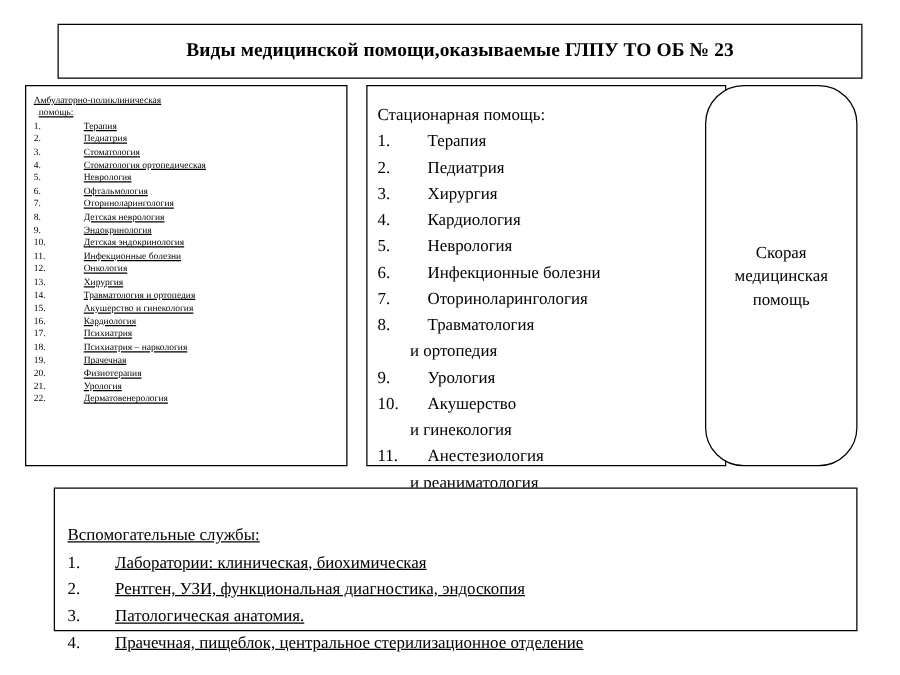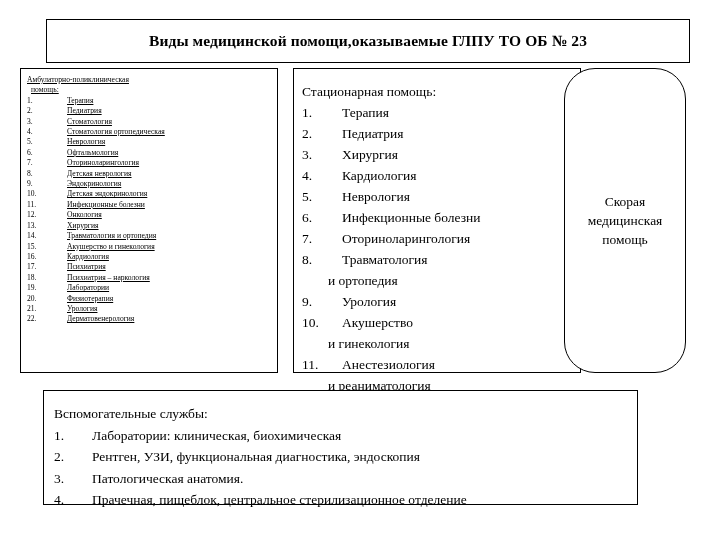--- a/index.html
+++ b/index.html
@@ -65,23 +65,24 @@
     width: 122px;
     height: 305px;
     display: flex;
     align-items: center;
     justify-content: center;
     border-radius: 31px;
   }
   #aux-box {
     left: 43px;
     top: 390px;
-    width: 595px;
+    width: 643px;
     height: 115px;
-    padding: 12px 6px 6px 10px;
+    padding: 26px 6px 6px 10px;
+    text-decoration: underline;
   }
 
   
   .amb-head {
     font-size: 7.6px;
     line-height: 10.4px;
     white-space: nowrap;
   }
   .amb-head .ln2 { padding-left: 4px; }
 
@@ -179,21 +180,21 @@
       <li><span class="num">9.</span><span class="txt">Эндокринология</span></li>
       <li><span class="num">10.</span><span class="txt">Детская эндокринология</span></li>
       <li><span class="num">11.</span><span class="txt">Инфекционные болезни</span></li>
       <li><span class="num">12.</span><span class="txt">Онкология</span></li>
       <li><span class="num">13.</span><span class="txt">Хирургия</span></li>
       <li><span class="num">14.</span><span class="txt">Травматология и ортопедия</span></li>
       <li><span class="num">15.</span><span class="txt">Акушерство и гинекология</span></li>
       <li><span class="num">16.</span><span class="txt">Кардиология</span></li>
       <li><span class="num">17.</span><span class="txt">Психиатрия</span></li>
       <li><span class="num">18.</span><span class="txt">Психиатрия – наркология</span></li>
-      <li><span class="num">19.</span><span class="txt">Лаборатории</span></li>
+      <li><span class="num">19.</span><span class="txt">Прачечная</span></li>
       <li><span class="num">20.</span><span class="txt">Физиотерапия</span></li>
       <li><span class="num">21.</span><span class="txt">Урология</span></li>
       <li><span class="num">22.</span><span class="txt">Дерматовенерология</span></li>
     </ul>
 </div>
 
 <div class="box" id="stac-box">
   <div class="stac-head">Стационарная помощь:</div>
   <ul class="stac-list" id="stac-list">
       <li><span class="num">1.</span><span class="txt">Терапия</span></li>

